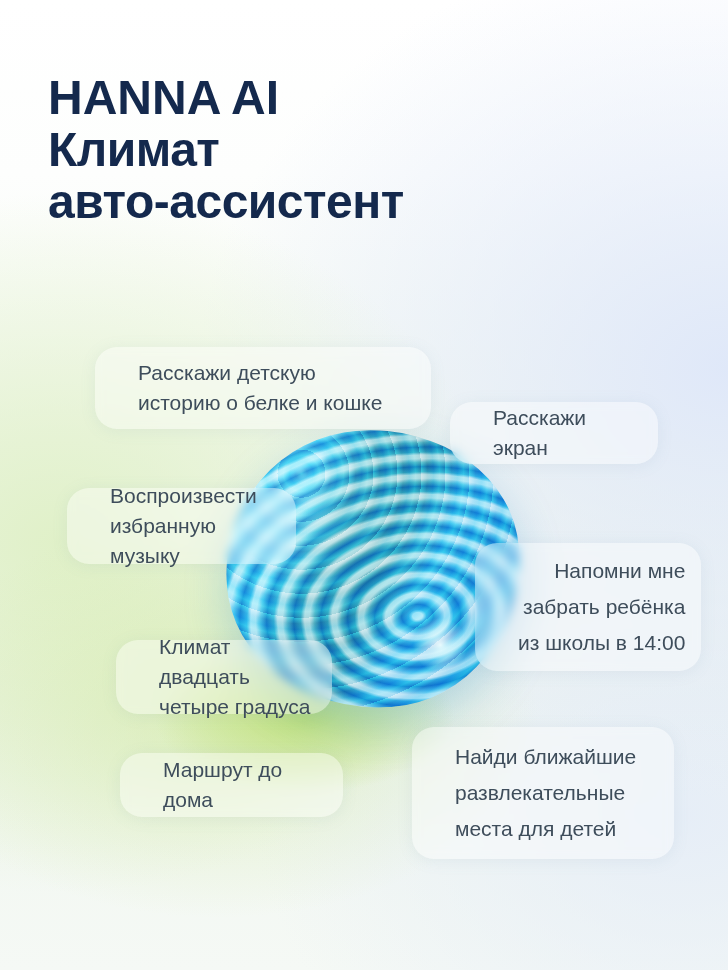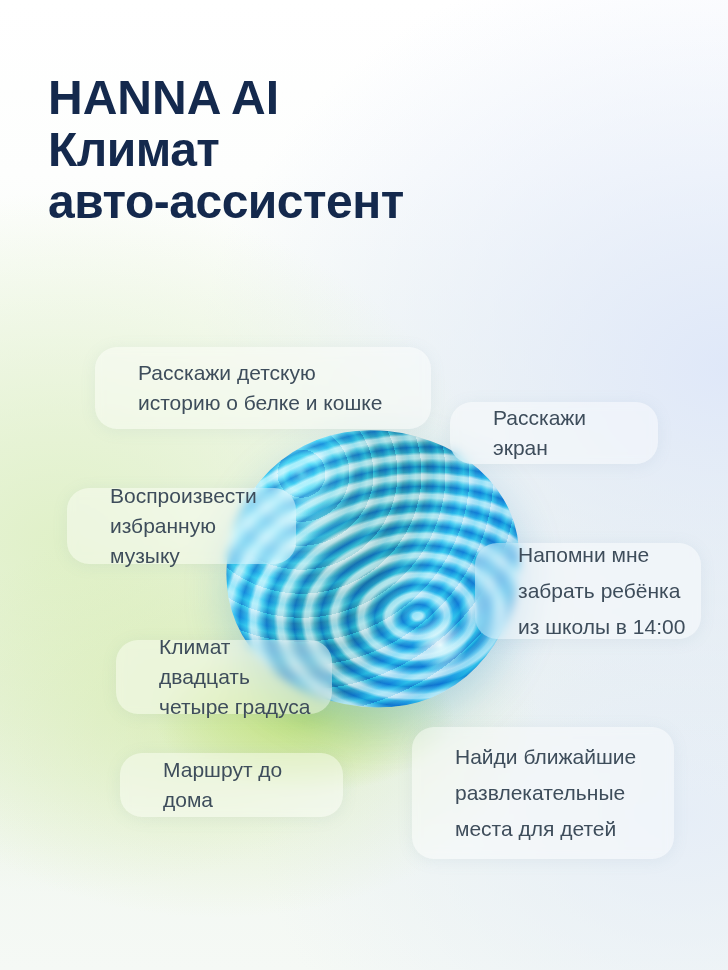--- a/index.html
+++ b/index.html
@@ -59,21 +59,21 @@
     backdrop-filter:blur(5px);
     -webkit-backdrop-filter:blur(5px);
     box-shadow:0 2px 16px rgba(110,145,165,0.10);
     color:#3e4d5b;font-size:21px;line-height:30px;
     white-space:pre-line;
     padding-left:43px;padding-right:14px;
   }
   .b1{left:95px;top:347px;width:336px;height:82px;}
   .b2{left:450px;top:402px;width:208px;height:62px;}
   .b3{left:37px;top:488px;width:229px;height:76px;margin-left:30px;}
-  .b4{left:475px;top:543px;width:226px;height:96px;line-height:36px;}
+  .b4{left:475px;top:543px;width:226px;height:128px;line-height:36px;text-align:right;}
   .b5{left:68px;top:640px;width:216px;height:74px;margin-left:48px;}
   .b6{left:120px;top:753px;width:223px;height:64px;}
   .b7{left:412px;top:727px;width:262px;height:132px;line-height:36px;}
 </style>
 </head>
 <body>
 
 <div class="canvas">
 
   <div class="title">

